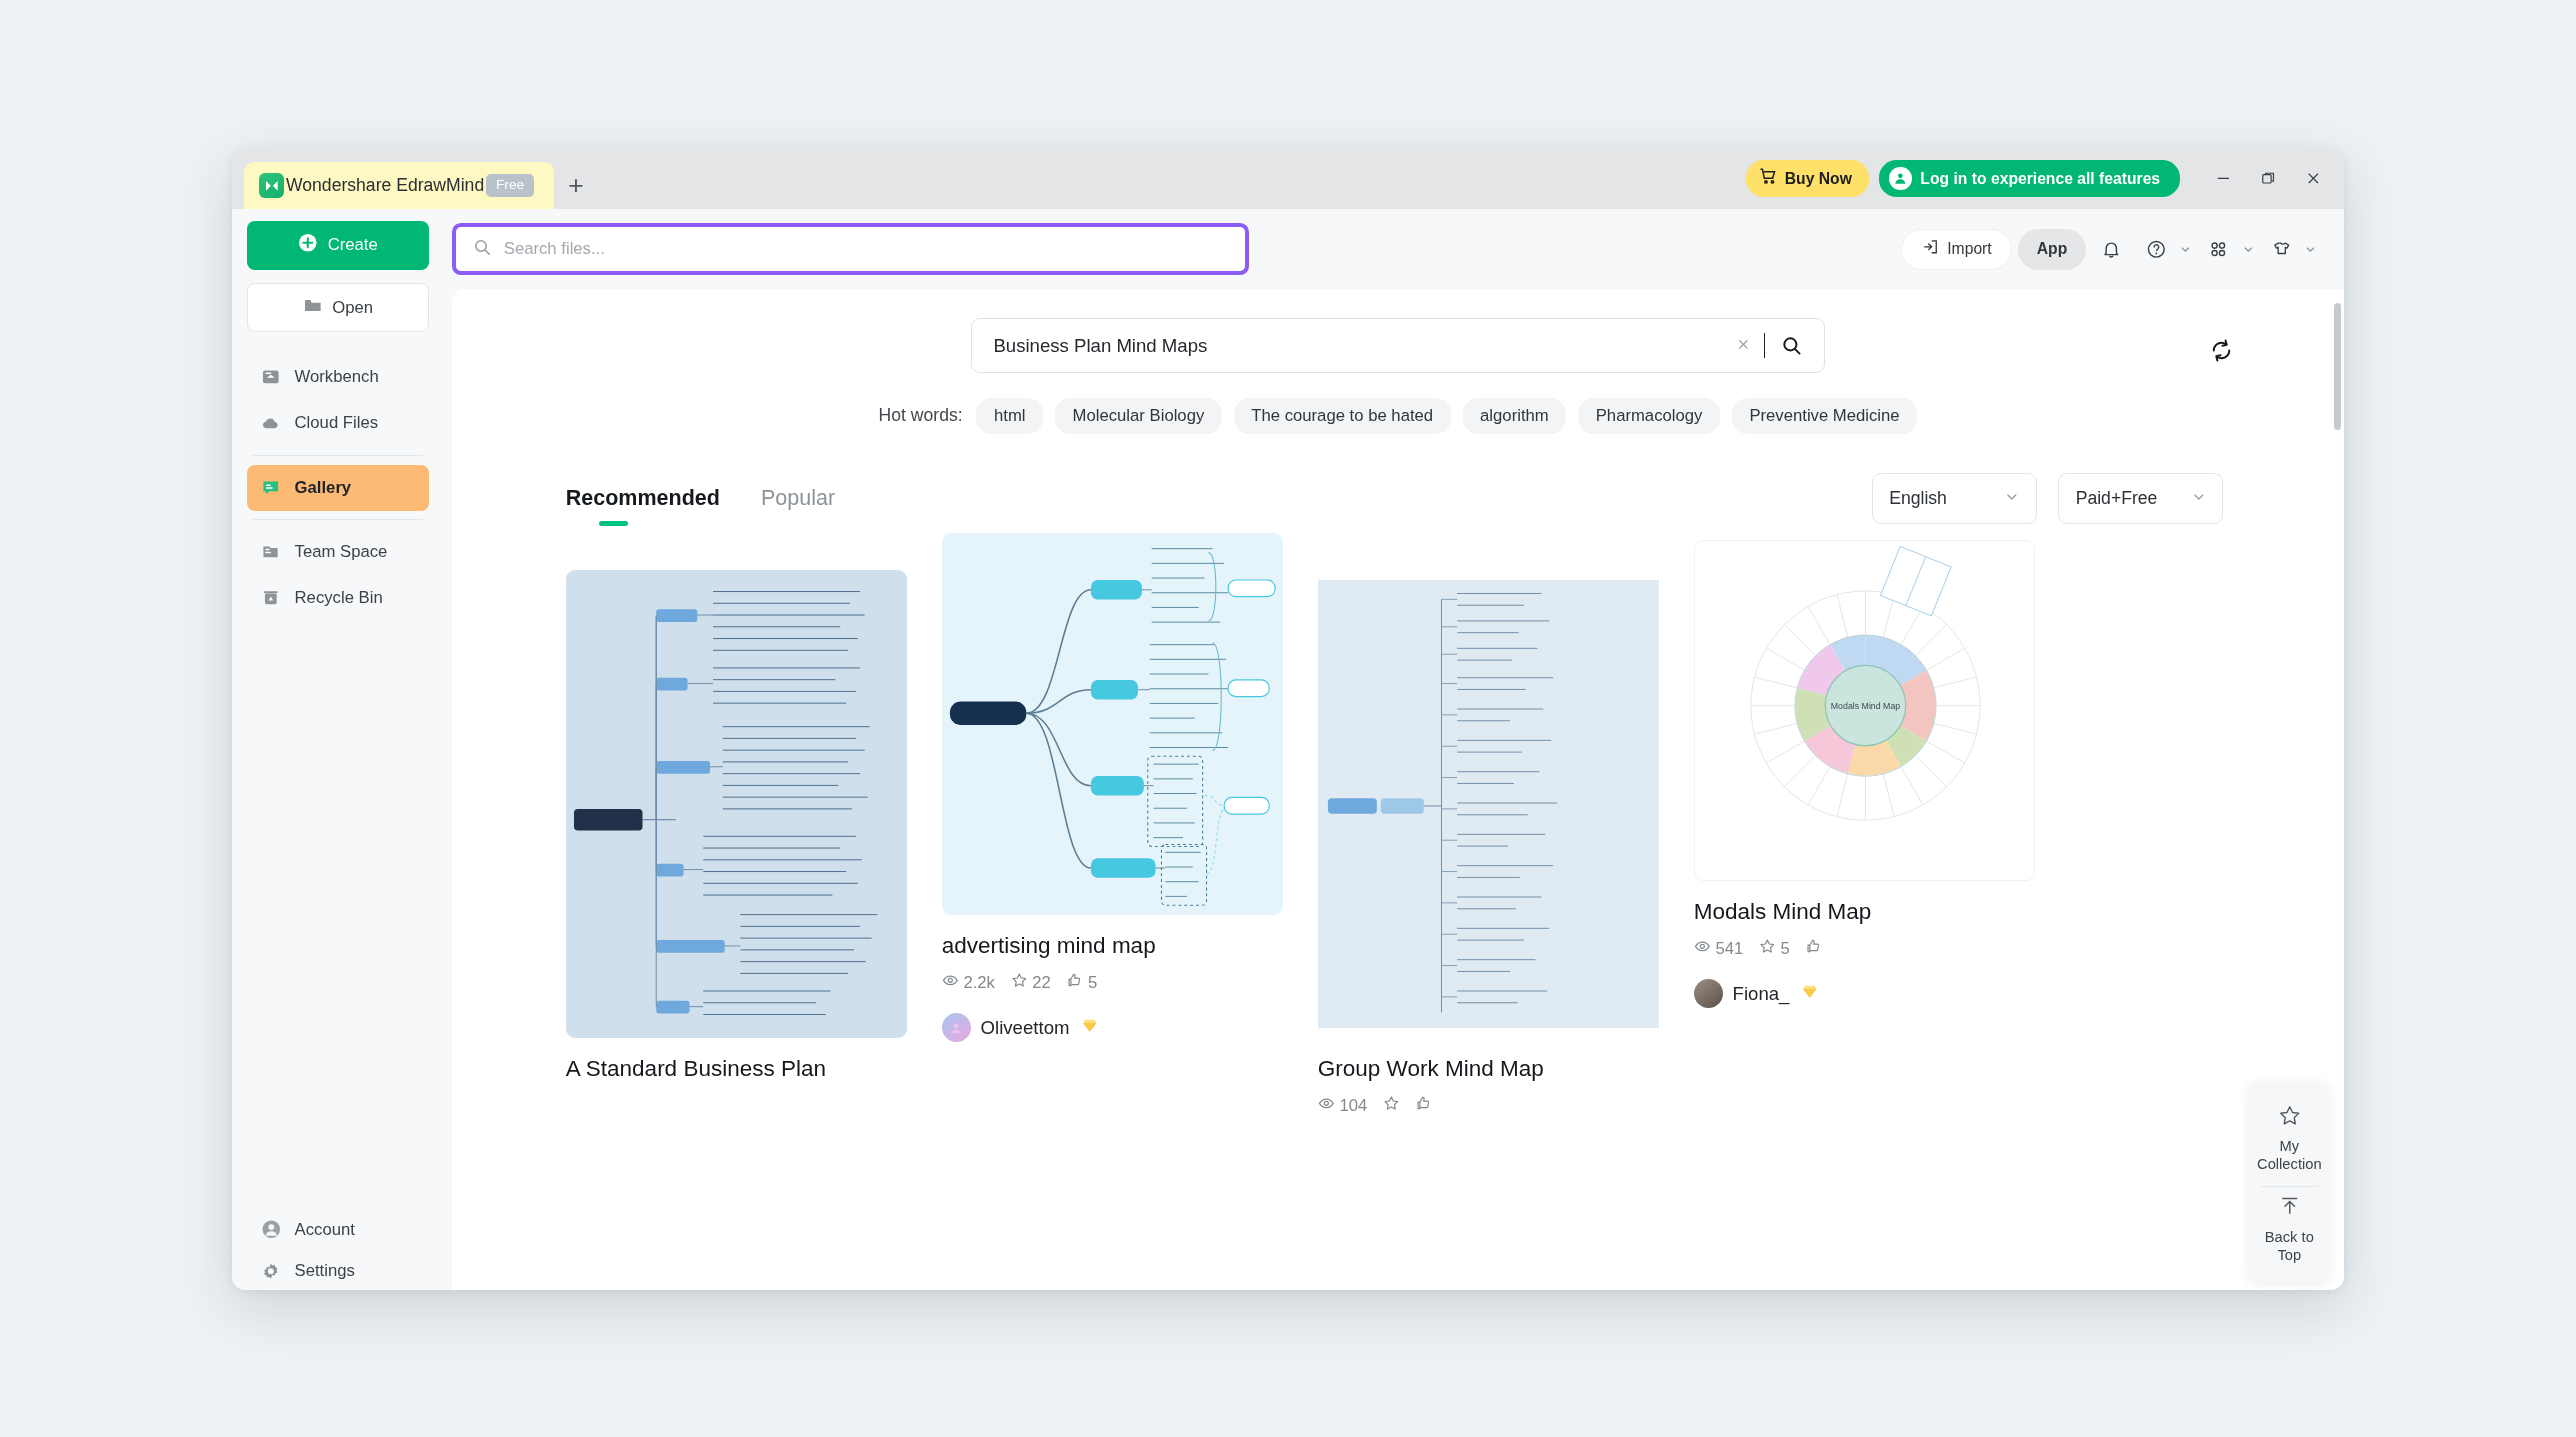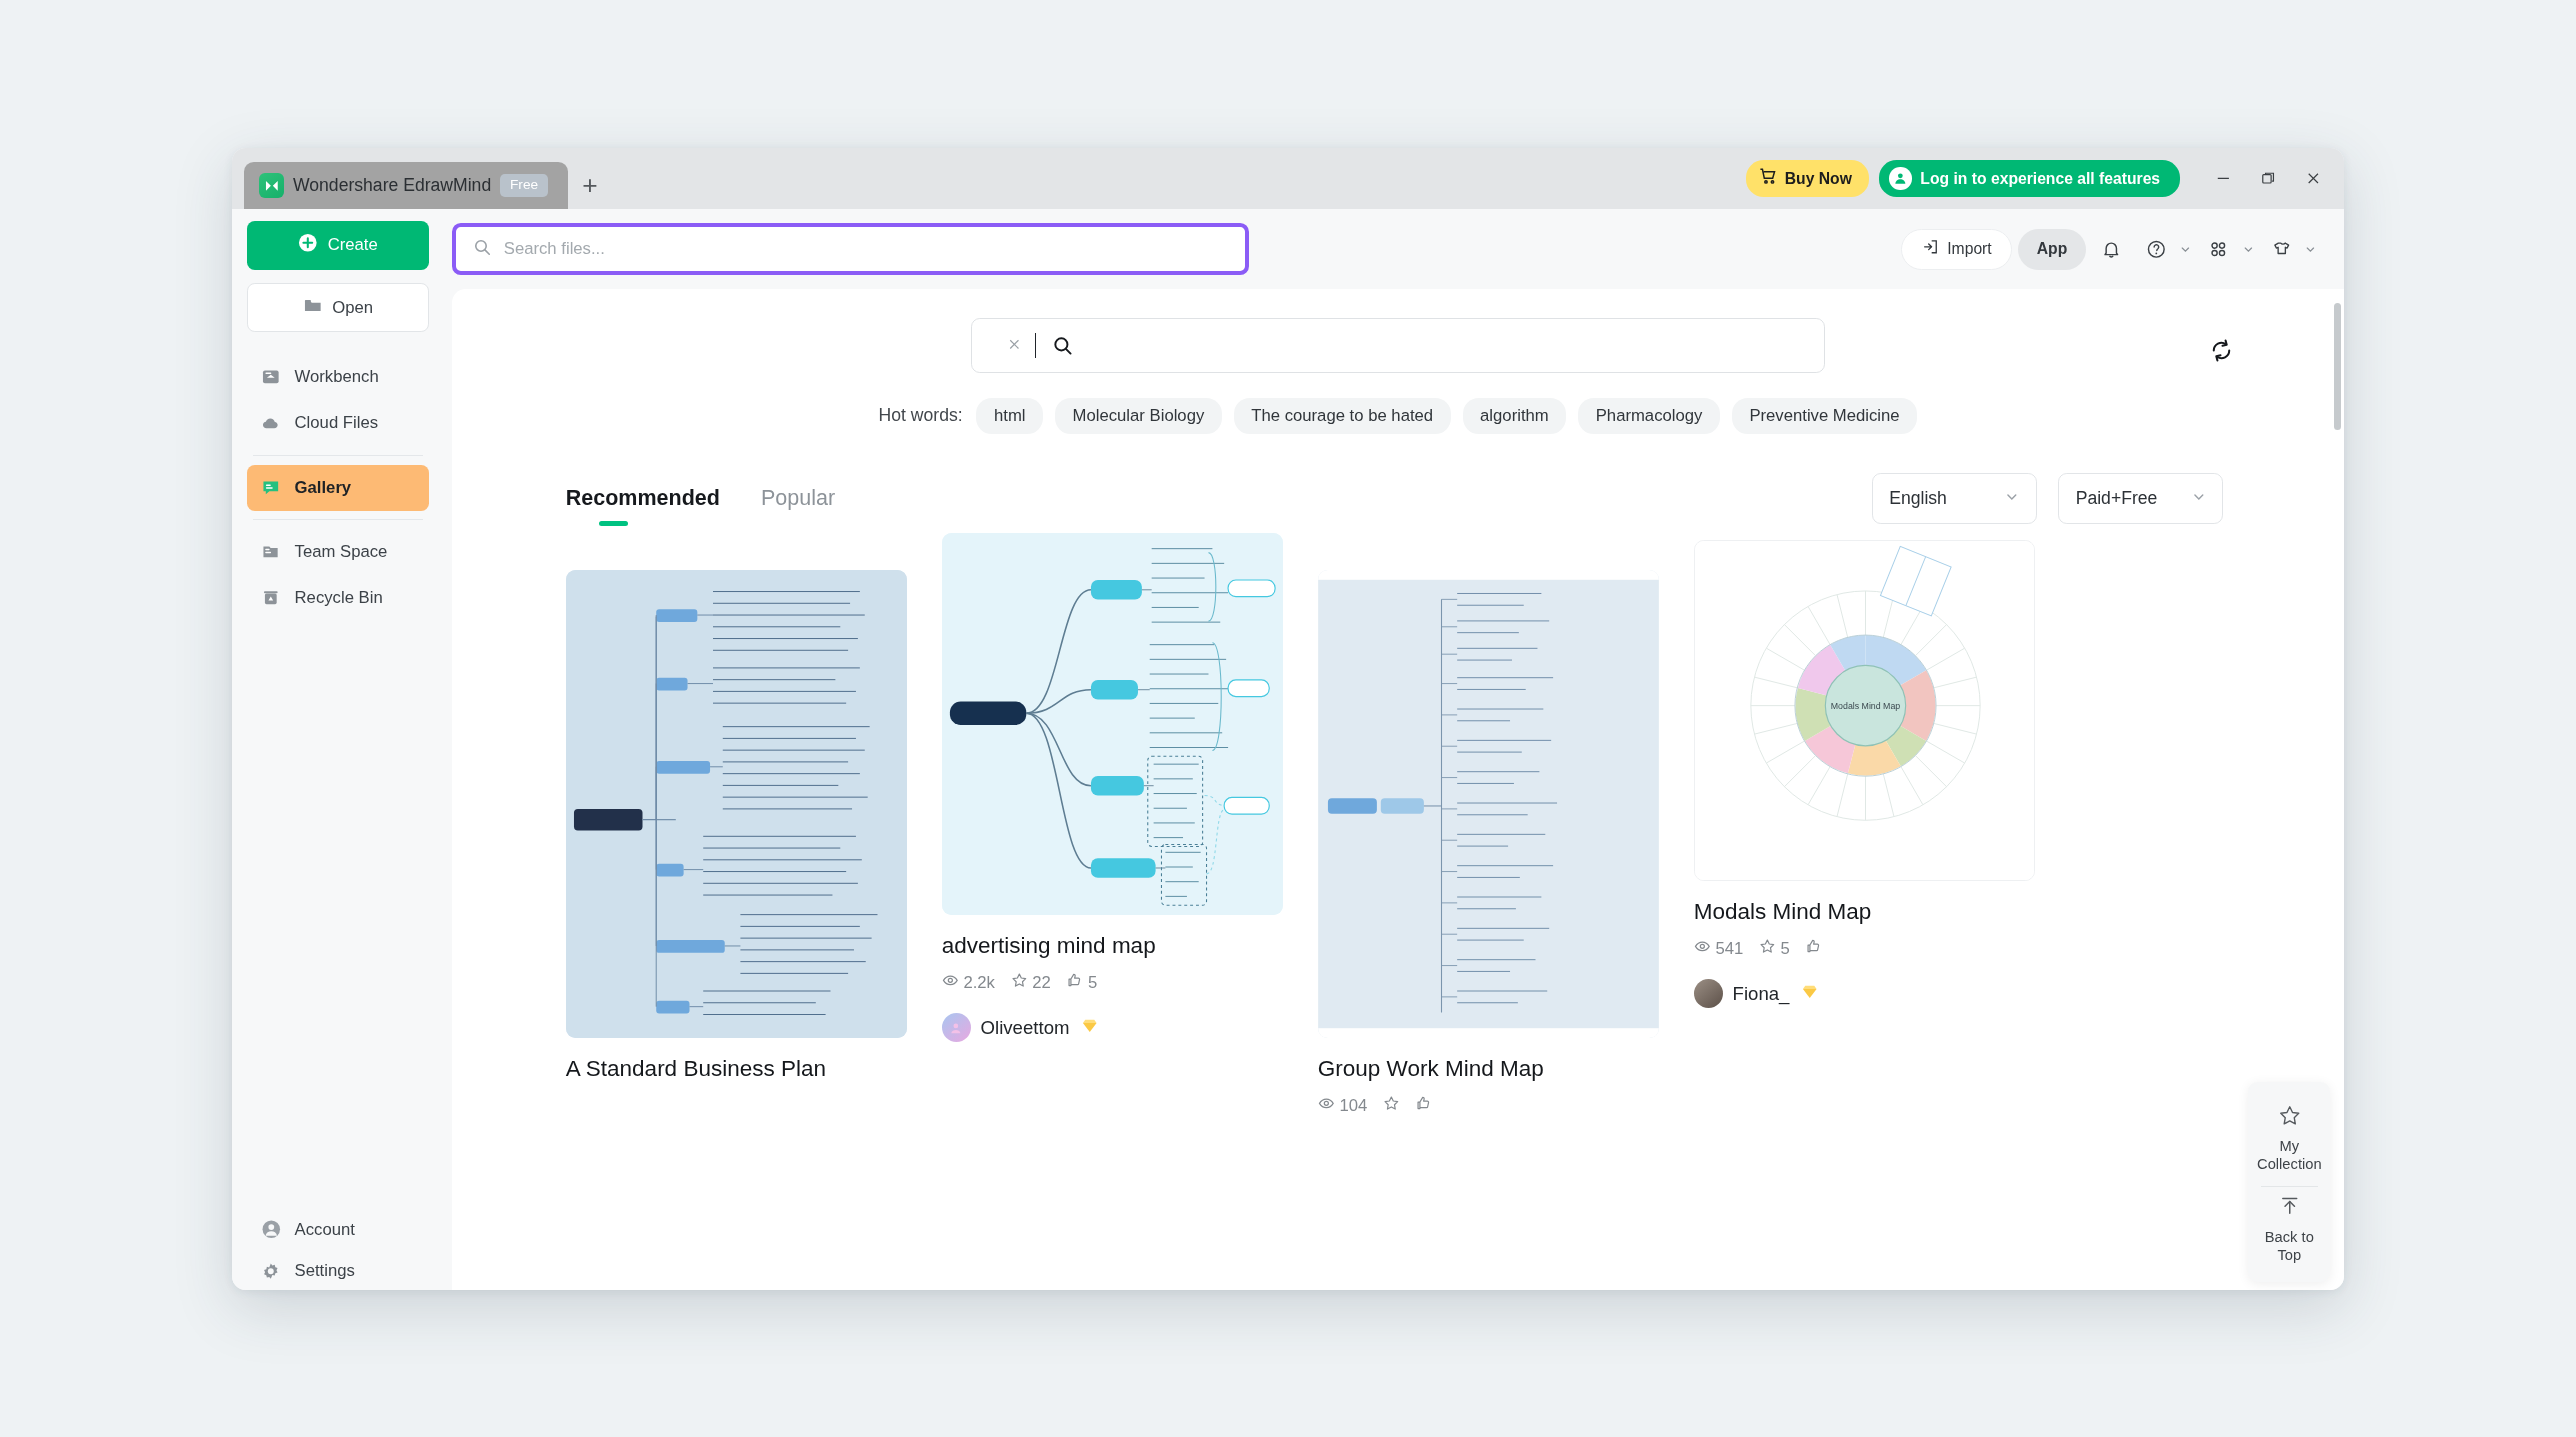--- a/index.html
+++ b/index.html
@@ -36,25 +36,25 @@
     height: 61px;
     background: #e3e5e7;
     display: flex;
     align-items: flex-end;
     flex: 0 0 61px;
     position: relative;
   }
   .tab-strip { display: flex; align-items: flex-end; height: 100%; padding-left: 11.8px; }
   .tab {
     height: 47px;
-    background: #a3a3a3;
+    background: #fef9c3;
     border-radius: 9.8px 9.8px 0 0;
     display: flex;
     align-items: center;
-    gap: 9px;
+    gap: 2px;
     padding: 0 19.6px 0 15.7px;
   }
   .tab-logo {
     width: 24.5px; height: 24.5px; border-radius: 5.9px;
     background: linear-gradient(145deg,#2ec27a,#16b06a);
     display: flex; align-items: center; justify-content: center;
     flex: 0 0 24.5px;
   }
   .tab-logo svg { display:block; }
   .tab-title { font-size: 17.6px; color: #2b2f33; white-space: nowrap; }
@@ -487,20 +487,21 @@
               </svg>
           </div>
         </div>
       </div>
 
       <div class="gallery-panel">
         <div class="gallery-scroll">
 
           <div class="search-row">
             <div class="big-search">
+              <span class="val">Business Plan Mind Maps</span>
               <span class="bs-clear">
                 <svg width="14.7" height="14.7" viewBox="0 0 16 16" stroke="#9aa0a6" stroke-width="1.3">
                     <line x1="3.5" y1="3.5" x2="12.5" y2="12.5"></line>
                     <line x1="12.5" y1="3.5" x2="3.5" y2="12.5"></line>
                   </svg>
               </span>
               <span class="bs-divider"></span>
               <span class="bs-go">
                 <svg width="21.5" height="21.5" viewBox="0 0 22 22" fill="none" stroke="#16191d" stroke-width="2">
                     <circle cx="9.6" cy="9.6" r="6.2"></circle>

